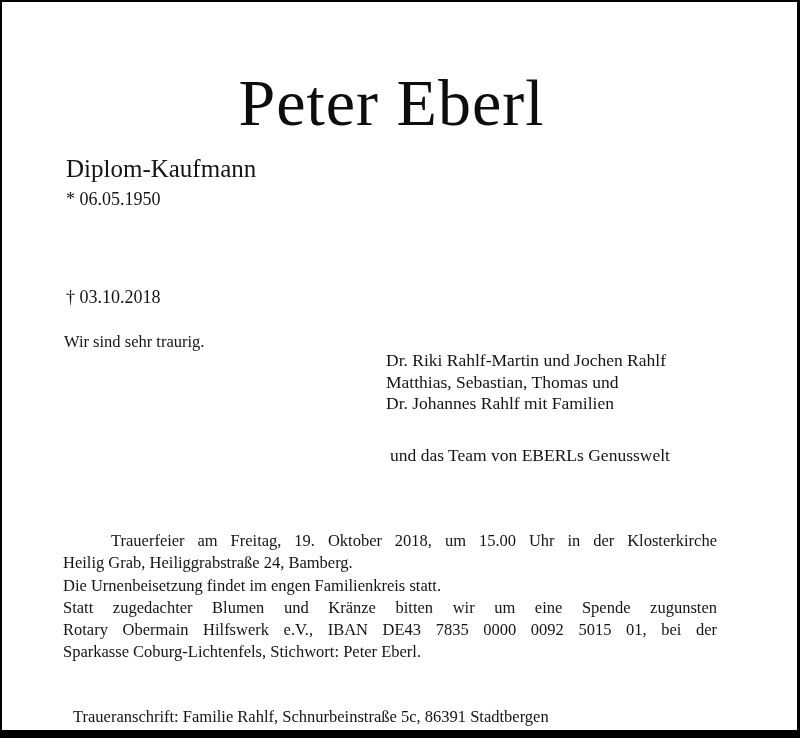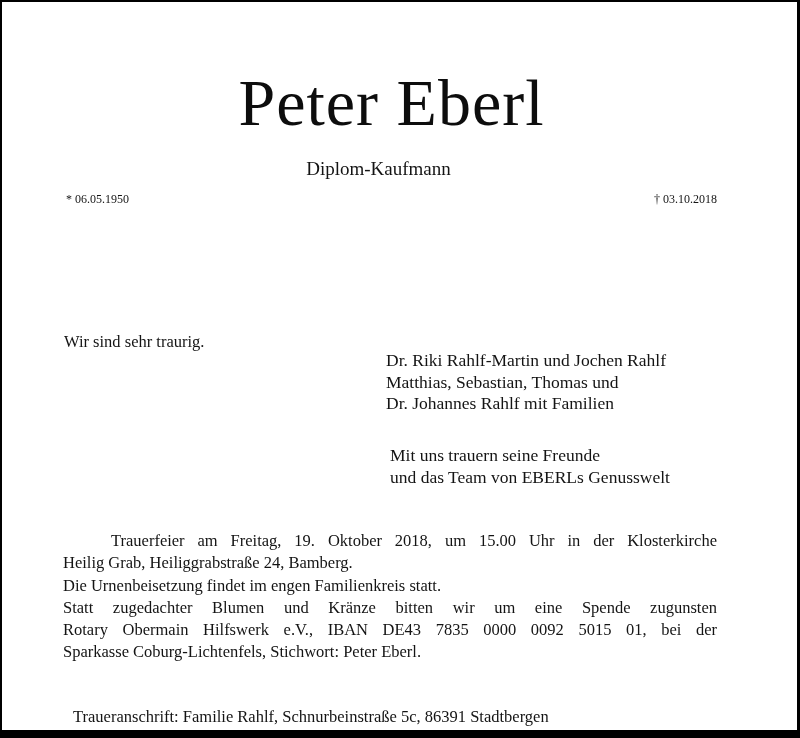--- a/index.html
+++ b/index.html
@@ -18,27 +18,27 @@
   .edge-left   { top: 0; left: 0; width: 2px; height: 100%; }
   .edge-right  { top: 0; right: 0; width: 3px; height: 100%; }
   .edge-bottom { top: 730px; left: 0; width: 100%; height: 8px; }
 
   .title {
     position: absolute; top: 68px; left: 66px; width: 651px;
     text-align: center; font-size: 66px; line-height: 70px;
     letter-spacing: 1px; color: #0d0d0d; white-space: nowrap;
   }
   .subtitle {
-    position: absolute; top: 158px; left: 53px; width: 651px;
-    text-align: center; font-size: 19px; line-height: 22px;
+    position: absolute; top: 158px; left: 66px; width: 651px;
+    font-size: 25px; line-height: 22px;
   }
   .dates {
     position: absolute; top: 188px; left: 66px; width: 651px;
     display: flex; justify-content: space-between; gap: 76px;
-    font-size: 12px; line-height: 22px;
+    font-size: 18px; line-height: 22px; flex-direction: column;
   }
   .body-par {
     position: absolute; top: 247px; left: 64px; width: 653px;
     font-size: 16.5px; line-height: 25px;
   }
   .grief {
     position: absolute; top: 329px; left: 64px;
     font-size: 16.5px; line-height: 25px;
   }
   .mourners {
@@ -83,21 +83,20 @@
 
   <div class="grief">Wir sind sehr traurig.</div>
 
   <div class="mourners">
     <div class="line">Dr. Riki Rahlf-Martin und Jochen Rahlf</div>
     <div class="line">Matthias, Sebastian, Thomas und</div>
     <div class="line">Dr. Johannes Rahlf mit Familien</div>
   </div>
 
   <div class="friends">
-    <div class="line">Mit uns trauern seine Freunde</div>
     <div class="line">und das Team von EBERLs Genusswelt</div>
   </div>
 
   <div class="info">
     <div class="line just indent1">Trauerfeier am Freitag, 19. Oktober 2018, um 15.00 Uhr in der Klosterkirche</div>
     <div class="line">Heilig Grab, Heiliggrabstraße 24, Bamberg.</div>
     <div class="line">Die Urnenbeisetzung findet im engen Familienkreis statt.</div>
     <div class="line just">Statt zugedachter Blumen und Kränze bitten wir um eine Spende zugunsten</div>
     <div class="line just">Rotary Obermain Hilfswerk e.V., IBAN DE43 7835 0000 0092 5015 01, bei der</div>
     <div class="line">Sparkasse Coburg-Lichtenfels, Stichwort: Peter Eberl.</div>

